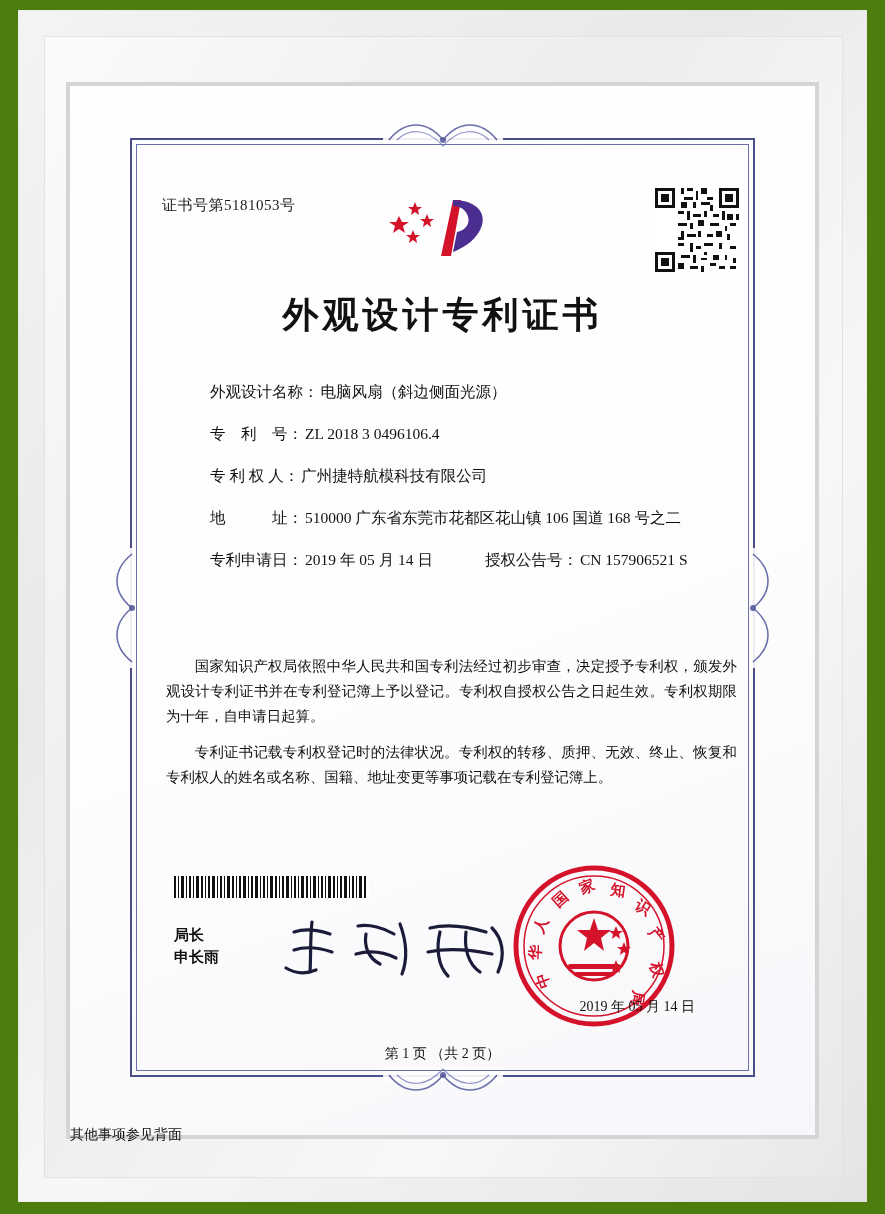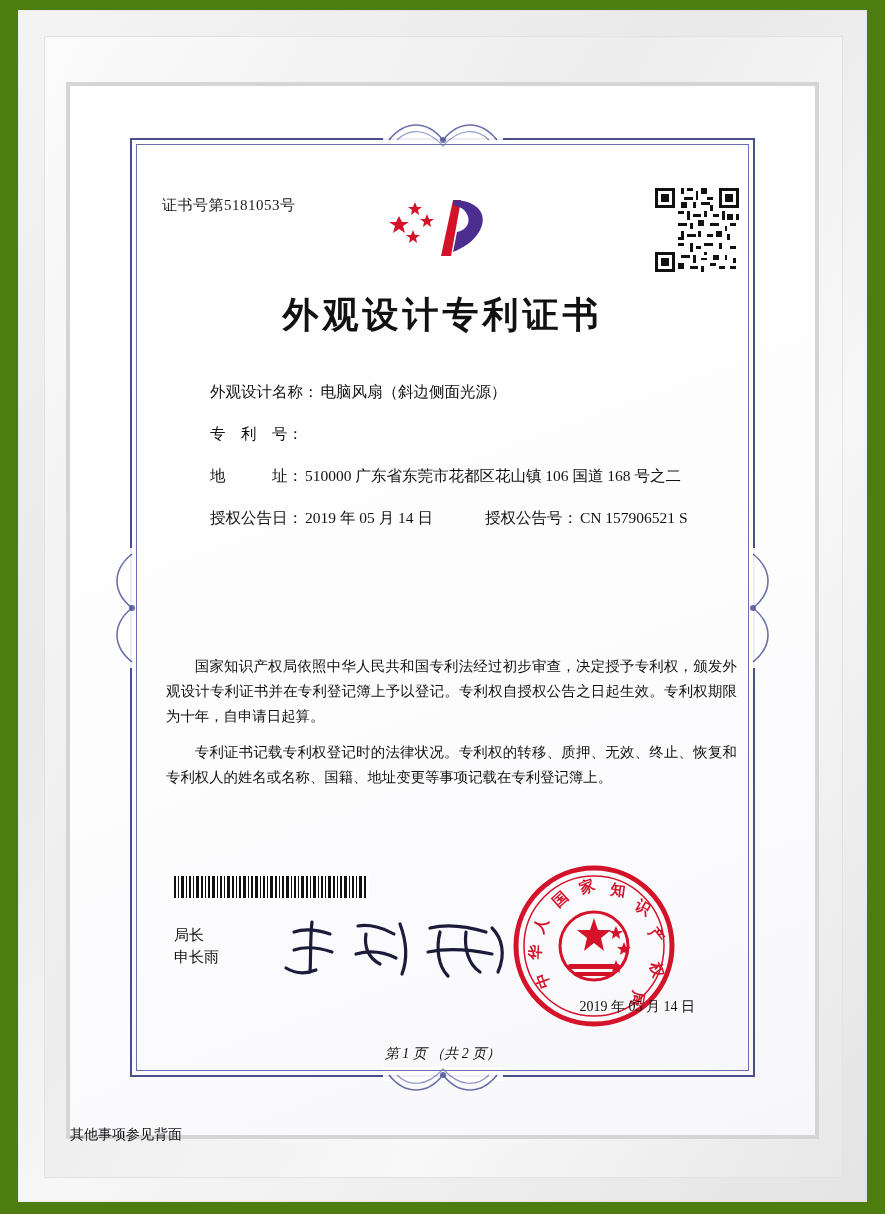--- a/index.html
+++ b/index.html
@@ -146,21 +146,21 @@
   .barcode {
     position: absolute;
     left: 104px; top: 790px;
     width: 195px; height: 22px;
   }
   .sig-block {
     position: absolute;
     left: 104px; top: 838px;
     font-size: 15px;
     line-height: 22px;
-    font-weight: normal;
+    font-weight: bold;
     color: #111;
   }
   .handwriting {
     position: absolute;
     left: 210px; top: 828px;
     width: 250px; height: 70px;
     color: #1a1a2e;
   }
   .seal {
     position: absolute;
@@ -172,21 +172,20 @@
     right: 120px; top: 912px;
     font-size: 14px;
     color: #111;
   }
   .page-no {
     position: absolute;
     left: 0; right: 0; bottom: 72px;
     text-align: center;
     font-size: 14px;
     color: #111;
-    font-style: italic;
   }
   .footer-note {
     position: absolute;
     left: 0; right: 0; bottom: 24px;
     text-align: left;
     font-size: 14px;
     color: #111;
   }
 </style>
 </head>
@@ -312,27 +311,32 @@
 
       <div class="title">外观设计专利证书</div>
 
       <div class="fields">
         <div class="field">
           <span class="lbl">外观设计名称：</span>
           <span class="val">电脑风扇（斜边侧面光源）</span>
         </div>
         <div class="field">
           <span class="lbl">专　利　号：</span>
+          <span class="val">ZL 2018 3 0496106.4</span>
+        </div>
+        <div class="field">
+          <span class="lbl">专 利 权 人：</span>
+          <span class="val">广州捷特航模科技有限公司</span>
         </div>
         <div class="field">
           <span class="lbl">地　　　址：</span>
           <span class="val">510000 广东省东莞市花都区花山镇 106 国道 168 号之二</span>
         </div>
         <div class="field">
-          <span class="lbl">授权公告日：</span>
+          <span class="lbl">专利申请日：</span>
           <span class="val" style="flex:0 0 auto;">2019 年 05 月 14 日</span>
           <span class="val2">授权公告号：</span>
           <span class="val">CN 157906521 S</span>
         </div>
       </div>
 
       <div class="para para1">国家知识产权局依照中华人民共和国专利法经过初步审查，决定授予专利权，颁发外观设计专利证书并在专利登记簿上予以登记。专利权自授权公告之日起生效。专利权期限为十年，自申请日起算。</div>
       <div class="para para2">专利证书记载专利权登记时的法律状况。专利权的转移、质押、无效、终止、恢复和专利权人的姓名或名称、国籍、地址变更等事项记载在专利登记簿上。</div>
 
       <svg class="barcode" viewBox="0 0 195 22" shape-rendering="crispEdges">

